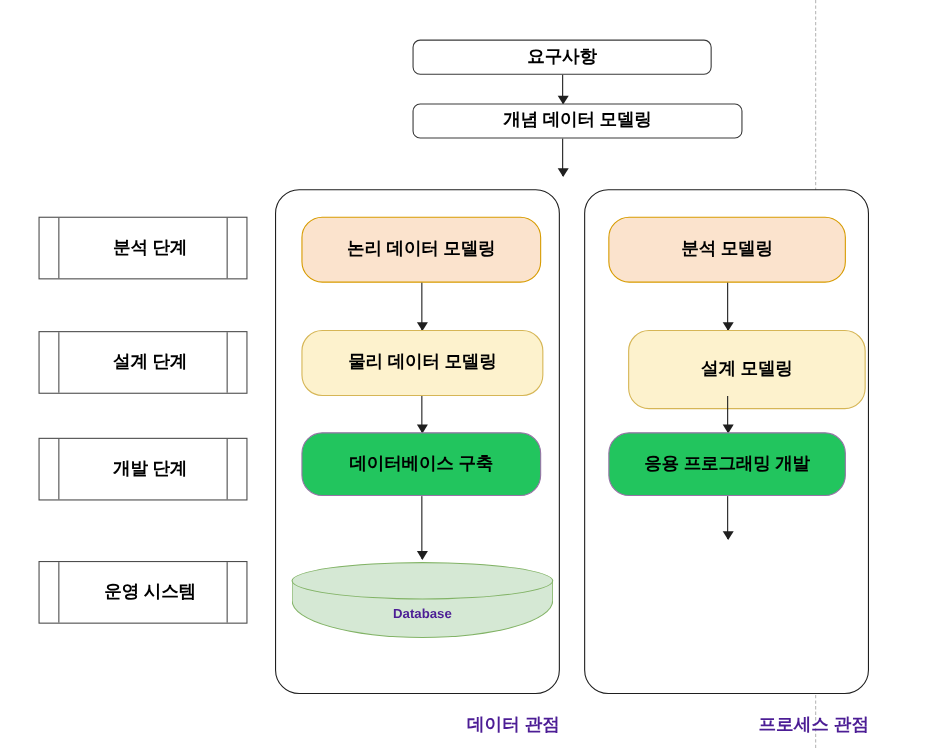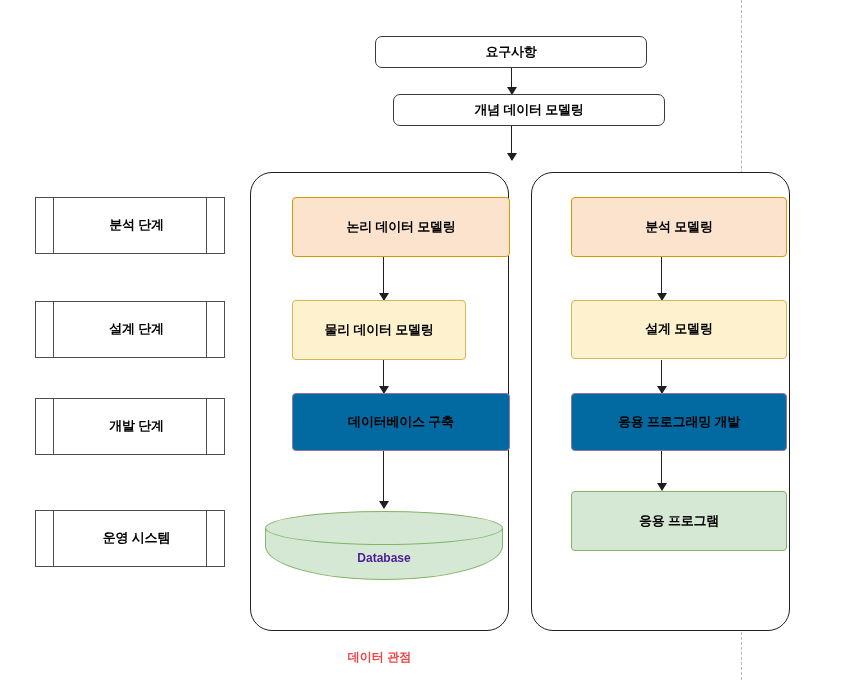--- a/index.html
+++ b/index.html
@@ -20,21 +20,21 @@
 
   
   .node {
     position: absolute;
     box-sizing: border-box;
     display: flex;
     align-items: center;
     justify-content: center;
     text-align: center;
     color: #000000;
-    font-size: 13px;
+    font-size: 16px;
     font-weight: bold;
     line-height: 1.25;
     letter-spacing: -0.2px;
   }
 
   
   .top-box {
     background: #ffffff;
     border: 1.3px solid #3a3a3a;
     border-radius: 7px;
@@ -64,36 +64,35 @@
   
   .container-box {
     position: absolute;
     box-sizing: border-box;
     background: #ffffff;
     border: 1.5px solid #1f1f1f;
     border-radius: 22px;
   }
   .container-caption {
     position: absolute;
-    text-align: center;
-    font-size: 12px;
+    text-align: right;
+    font-size: 16px;
     font-weight: bold;
-    color: #ef4444;
+    color: #4c1d95;
   }
 
   
   .step {
-    border-radius: 4px;
+    border-radius: 19px;
     border-width: 1.3px;
     border-style: solid;
-    margin-left: 18px;
   }
   .step.orange { background: #fbe3cd; border-color: #d79b00; }
   .step.yellow { background: #fdf2cd; border-color: #d6b656; }
-  .step.purple { background: #0369a1; border-color: #9673a6; }
+  .step.purple { background: #22c55e; border-color: #9673a6; }
   .step.green  { background: #d5e8d4; border-color: #82b366; }
 
   
   .cylinder {
     position: absolute;
     box-sizing: border-box;
   }
   .cyl-body {
     position: absolute;
     left: 0; right: 0;
@@ -162,21 +161,21 @@
   <div class="guideline" style="left:741px;"></div>
 
   <div class="node top-box" style="left:375px; top:36px; width:272px; height:32px;">
     <span>요구사항</span>
   </div>
 
   <div class="arrow" style="left:511px; top:68px; height:26px;">
     <span class="head"></span>
   </div>
 
-  <div class="node top-box" style="left:393px; top:94px; width:272px; height:32px;justify-content:center;">
+  <div class="node top-box" style="left:375px; top:94px; width:300px; height:32px;justify-content:center;">
     <span>개념 데이터 모델링</span>
   </div>
 
   <div class="arrow" style="left:511px; top:126px; height:34px;">
     <span class="head"></span>
   </div>
 
   <div class="node proc-box" style="left:35px; top:197px; width:190px; height:57px;">
     <span class="bar left"></span>
     <span class="bar right"></span>
@@ -203,21 +202,21 @@
 
   <div class="container-box" style="left:250px; top:172px; width:259px; height:459px;"></div>
 
   <div class="node step orange" style="left:274px; top:197px; width:218px; height:60px;">
     <span>논리 데이터 모델링</span>
   </div>
   <div class="arrow" style="left:383px; top:257px; height:43px;">
     <span class="head"></span>
   </div>
 
-  <div class="node step yellow" style="left:274px; top:300px; width:174px; height:60px;">
+  <div class="node step yellow" style="left:274px; top:300px; width:220px; height:60px;">
     <span>물리 데이터 모델링</span>
   </div>
   <div class="arrow" style="left:383px; top:360px; height:33px;">
     <span class="head"></span>
   </div>
 
   <div class="node step purple" style="left:274px; top:393px; width:218px; height:58px;">
     <span>데이터베이스 구축</span>
   </div>
   <div class="arrow" style="left:383px; top:451px; height:57px;">
@@ -234,32 +233,30 @@
 
   <div class="container-box" style="left:531px; top:172px; width:259px; height:459px;"></div>
 
   <div class="node step orange" style="left:553px; top:197px; width:216px; height:60px;">
     <span>분석 모델링</span>
   </div>
   <div class="arrow" style="left:661px; top:257px; height:43px;">
     <span class="head"></span>
   </div>
 
-  <div class="node step yellow" style="left:553px; top:300px; width:216px; height:59px;">
+  <div class="node step yellow" style="left:571px; top:300px; width:216px; height:72px;">
     <span>설계 모델링</span>
   </div>
   <div class="arrow" style="left:661px; top:360px; height:33px;">
     <span class="head"></span>
   </div>
 
   <div class="node step purple" style="left:553px; top:393px; width:216px; height:58px;">
     <span>응용 프로그래밍 개발</span>
   </div>
   <div class="arrow" style="left:661px; top:451px; height:39px;">
     <span class="head"></span>
   </div>
 
-  <div class="node step green" style="left:553px; top:491px; width:216px; height:60px;">
-    <span>응용 프로그램</span>
-  </div>
-
+
+  <div class="container-caption" style="left:531px; top:649px; width:259px;">프로세스 관점</div>
 
 </div>
 
 </body></html>

